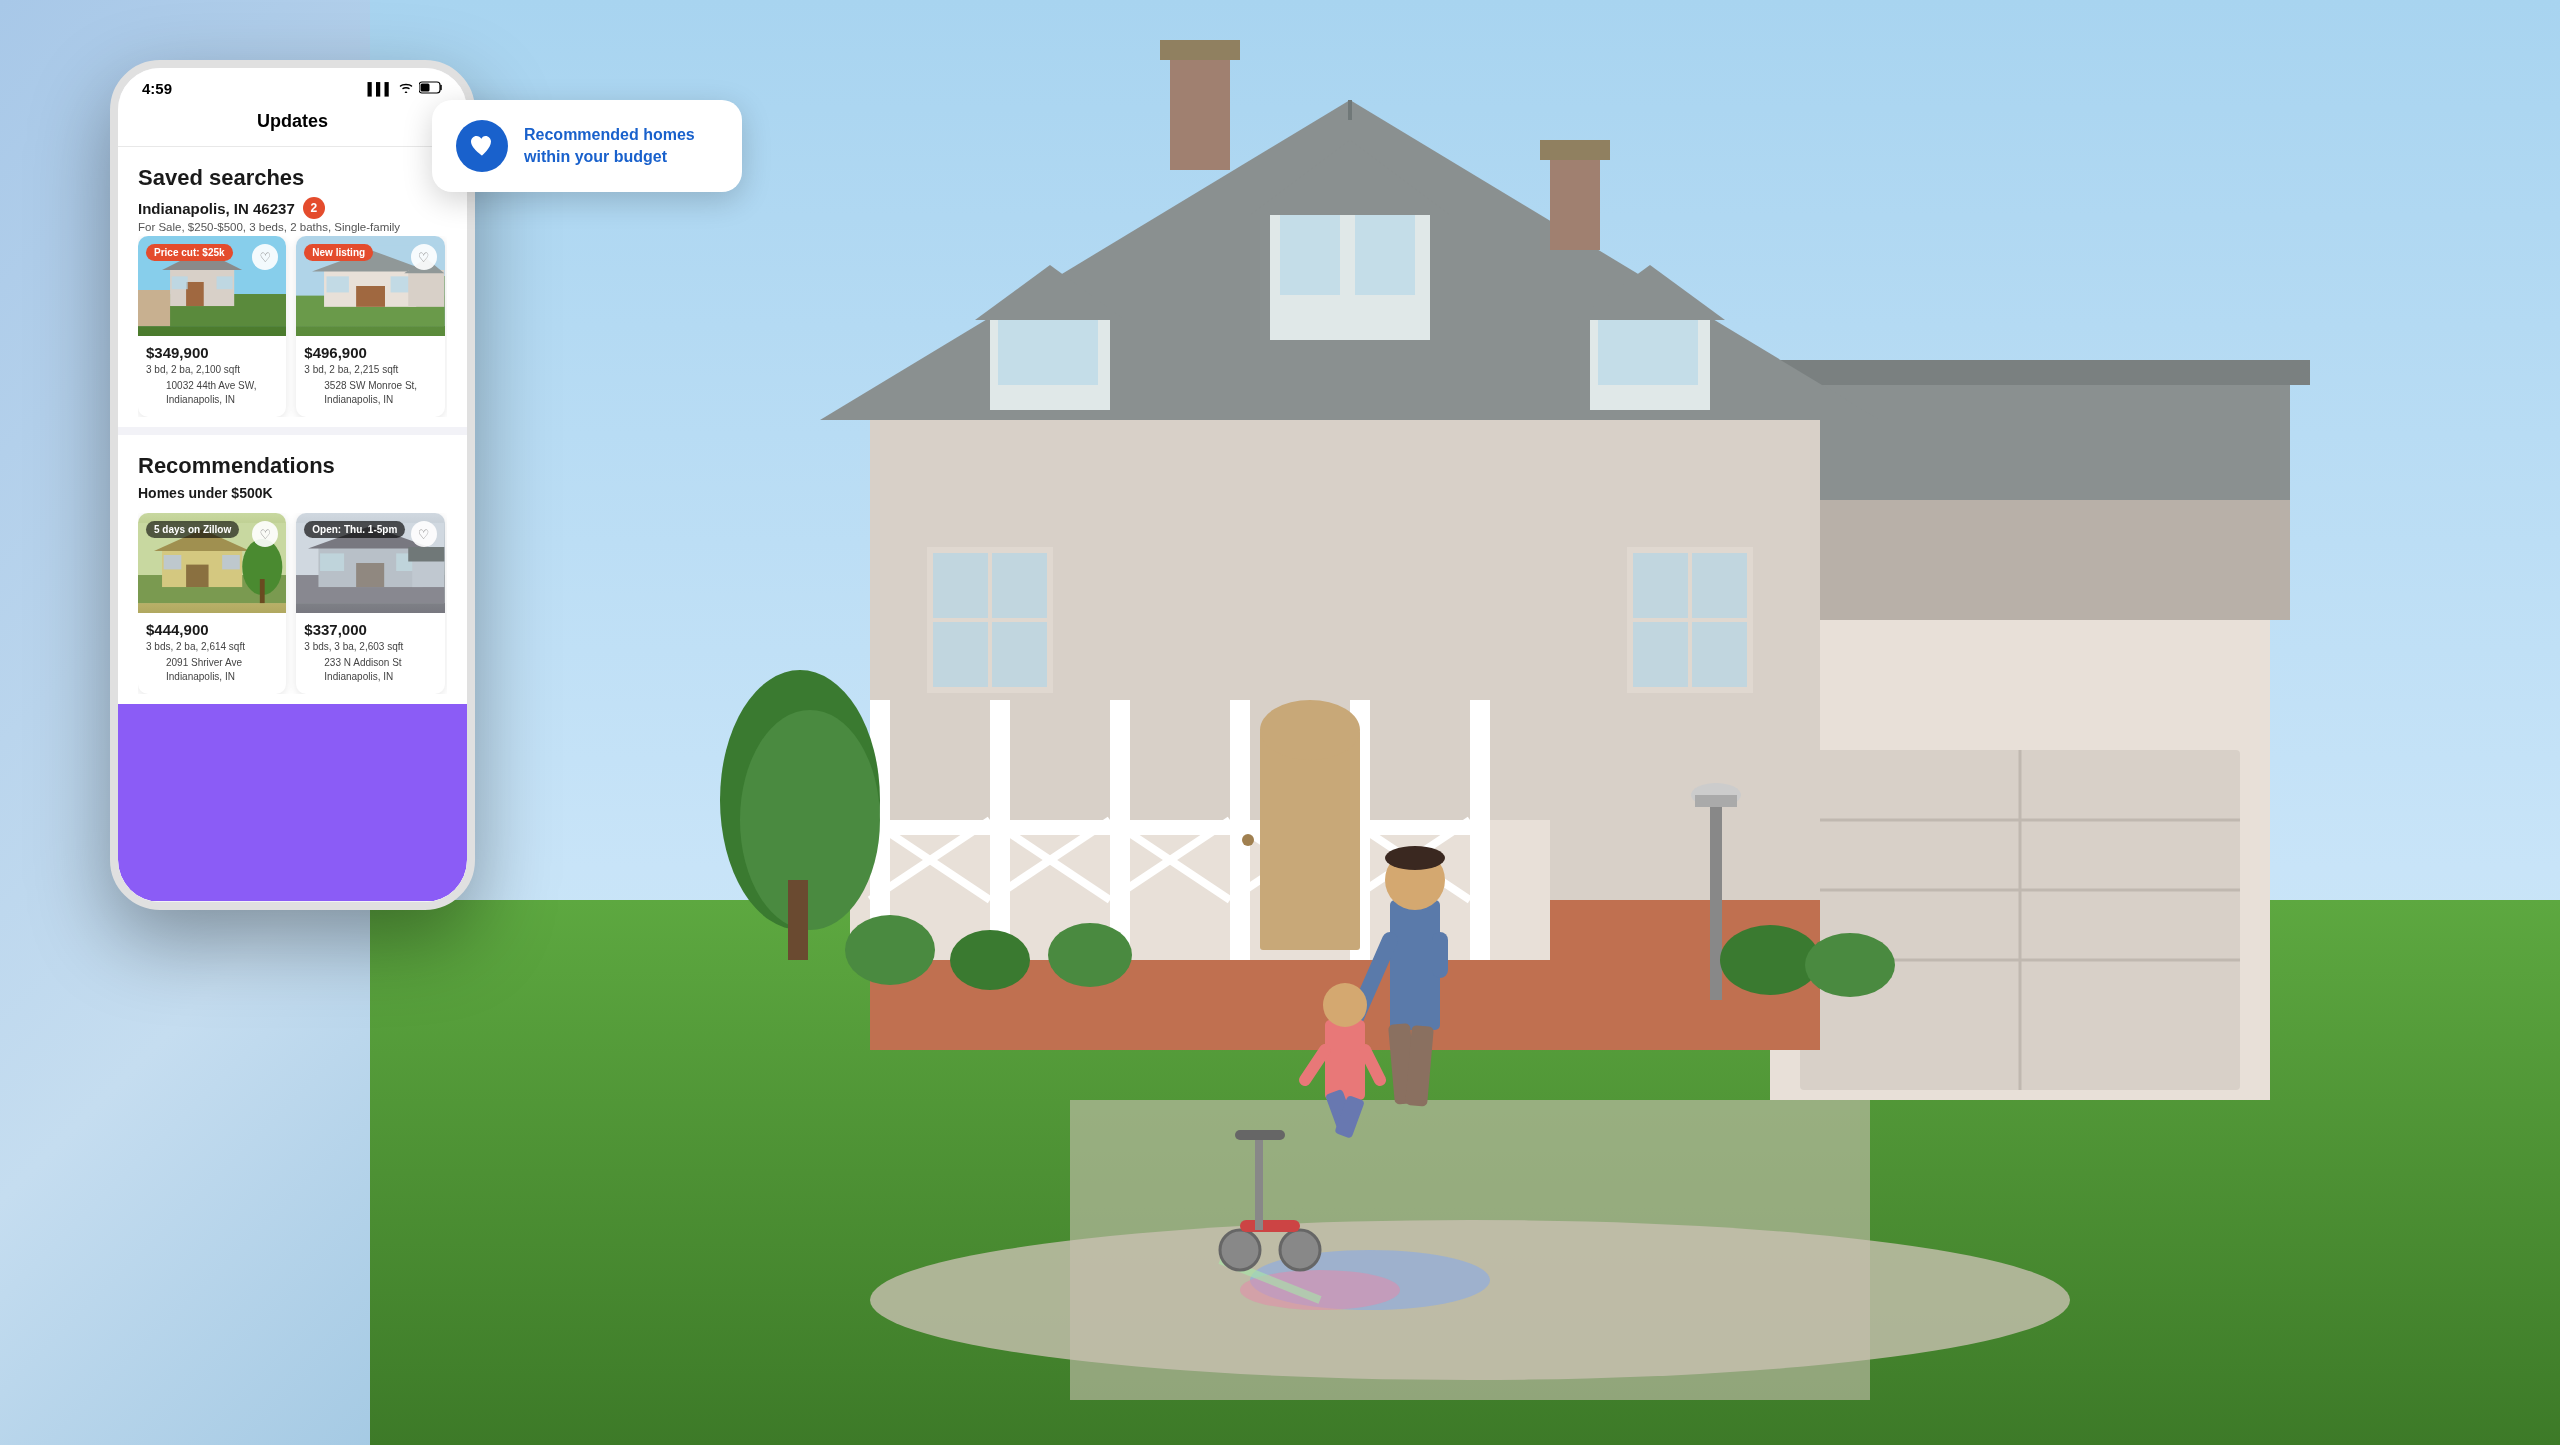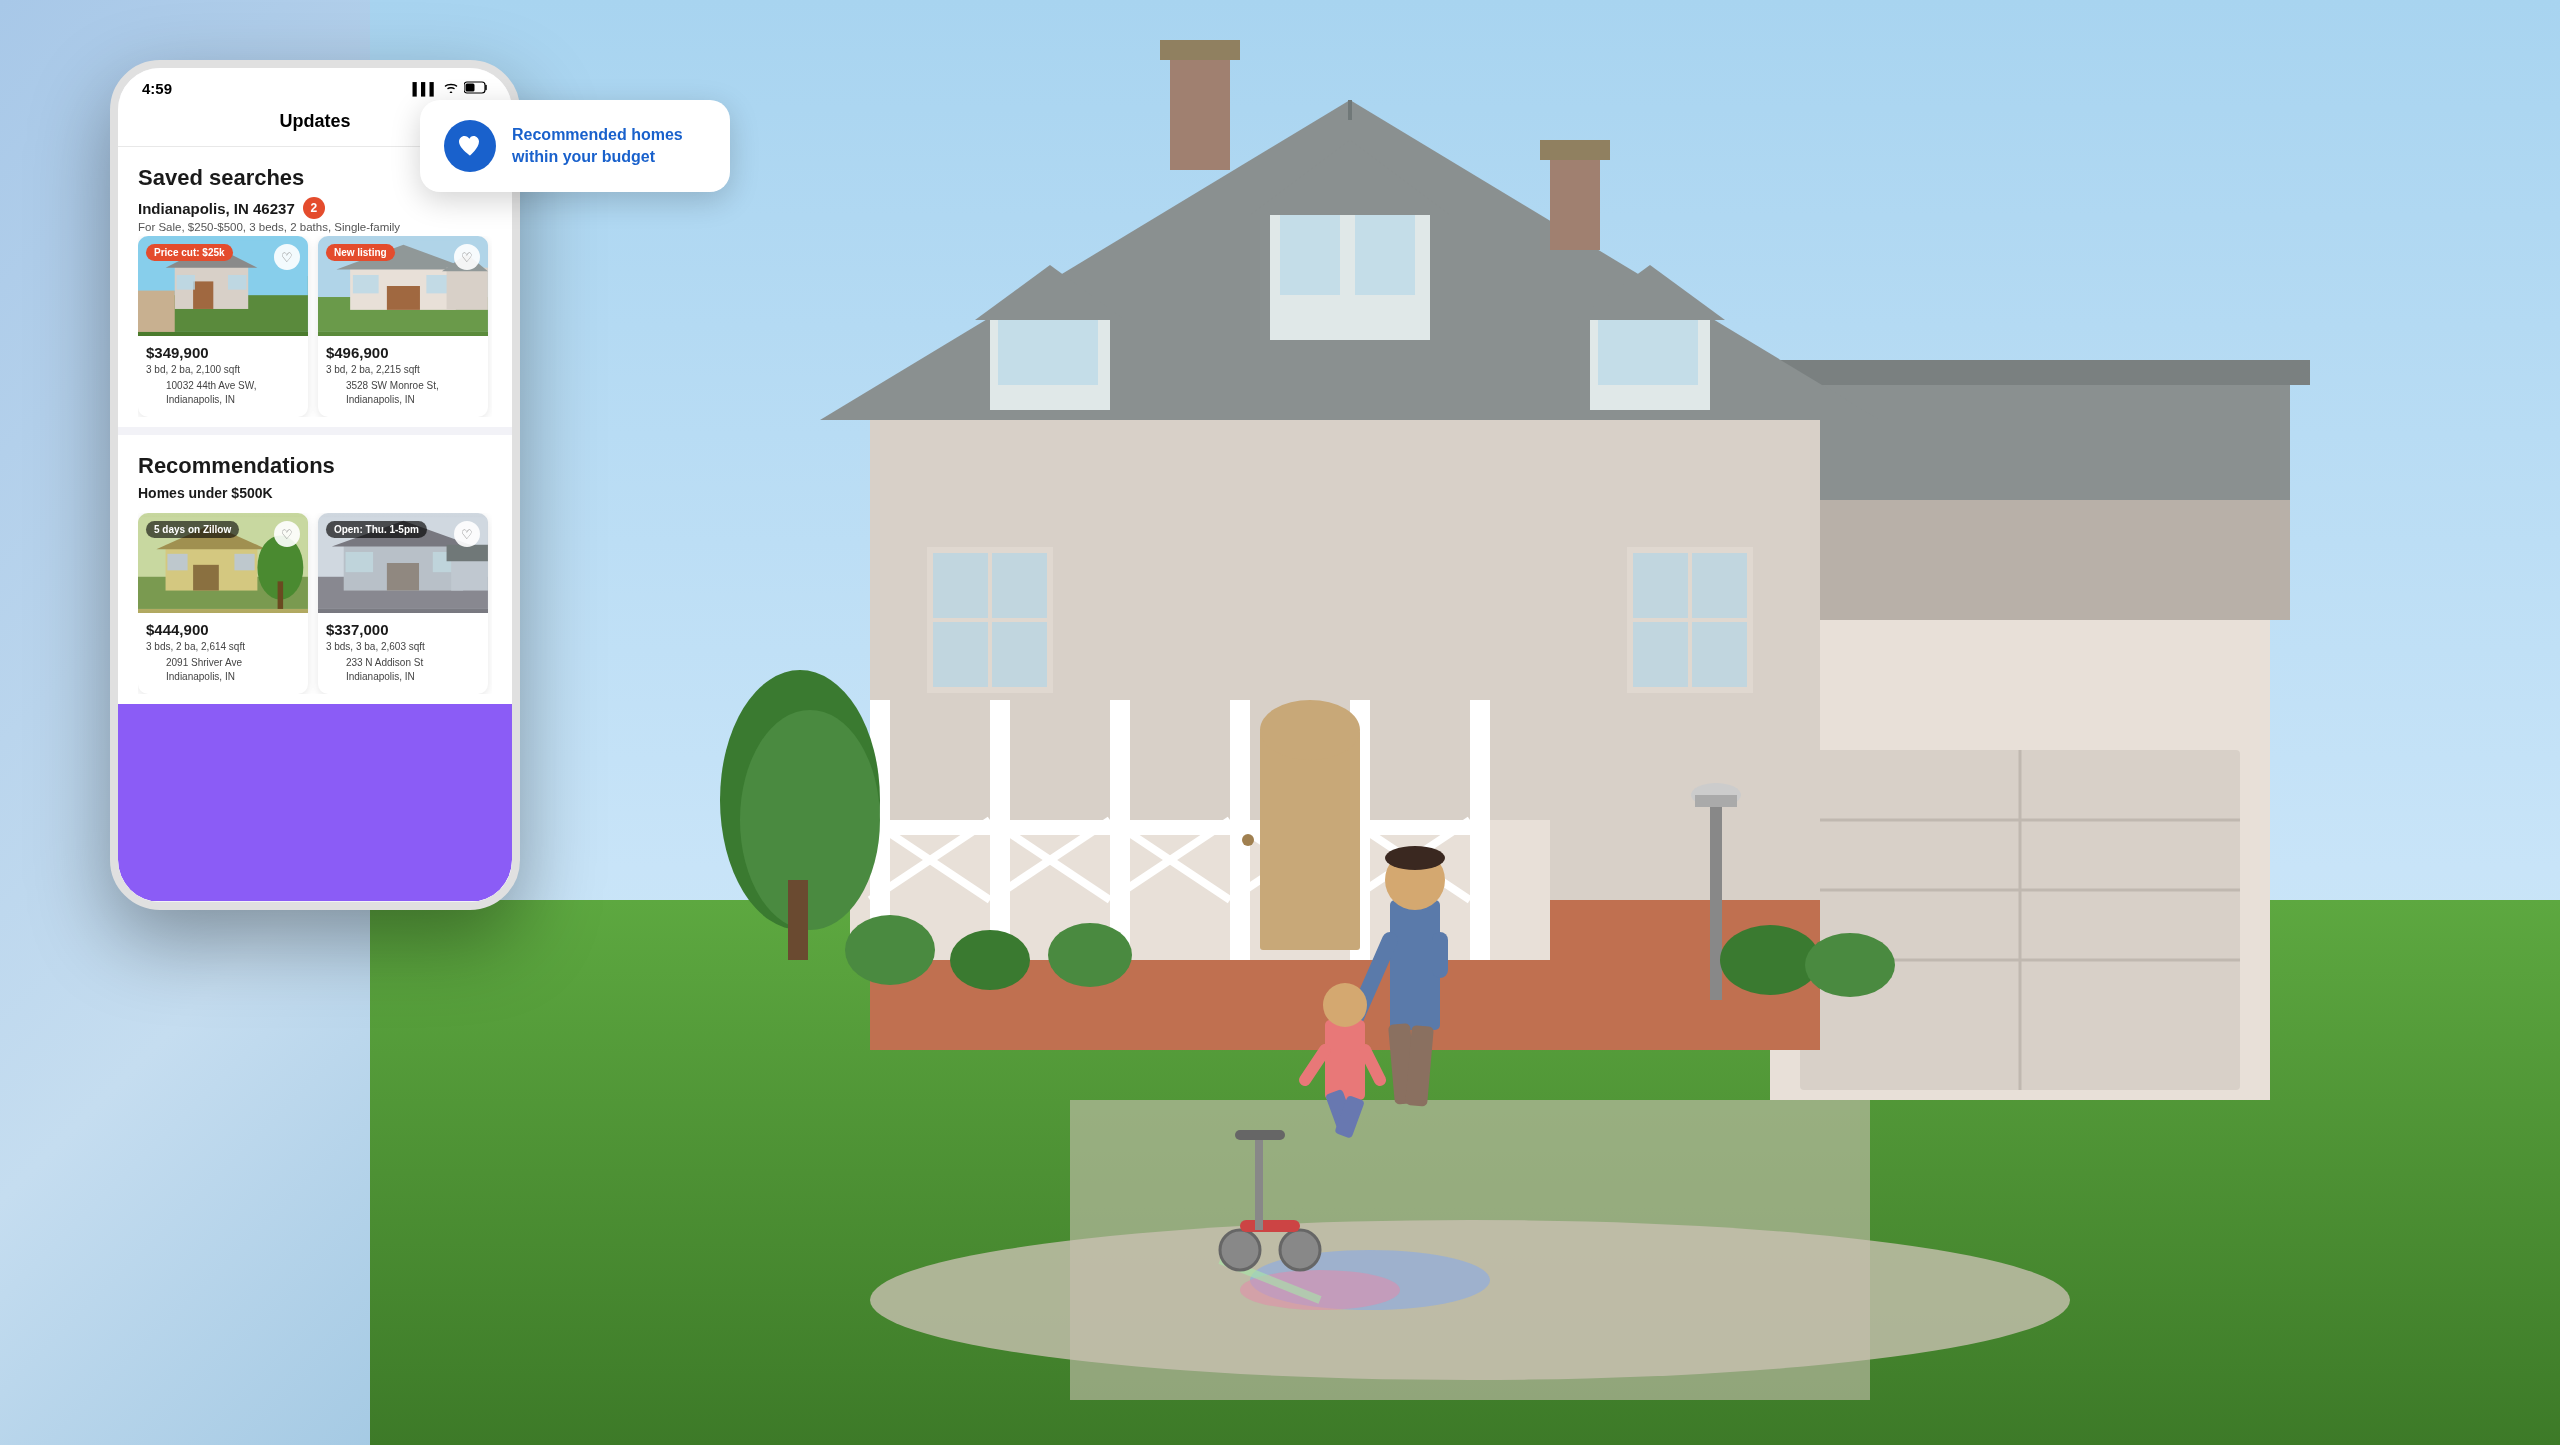--- a/index.html
+++ b/index.html
@@ -27,21 +27,21 @@
       width: 370px;
       height: 100%;
       background: #003087;
     }
 
     
     .phone {
       position: absolute;
       left: 110px;
       top: 60px;
-      width: 410px;
+      width: 365px;
       height: 850px;
       background: #fff;
       border-radius: 50px;
       box-shadow: 0 30px 80px rgba(0,0,0,0.35);
       overflow: hidden;
       border: 8px solid #e0e0e0;
       z-index: 10;
     }
 
     .phone-inner {
@@ -264,21 +264,21 @@
     .rec-subtitle {
       font-size: 14px;
       font-weight: 700;
       color: #1a1a1a;
       margin-bottom: 12px;
     }
 
     
     .notification-bubble {
       position: absolute;
-      left: 420px;
+      left: 432px;
       top: 100px;
       background: #fff;
       border-radius: 20px;
       padding: 20px 24px;
       box-shadow: 0 8px 30px rgba(0,0,0,0.18);
       display: flex;
       align-items: center;
       gap: 16px;
       z-index: 20;
       max-width: 310px;

